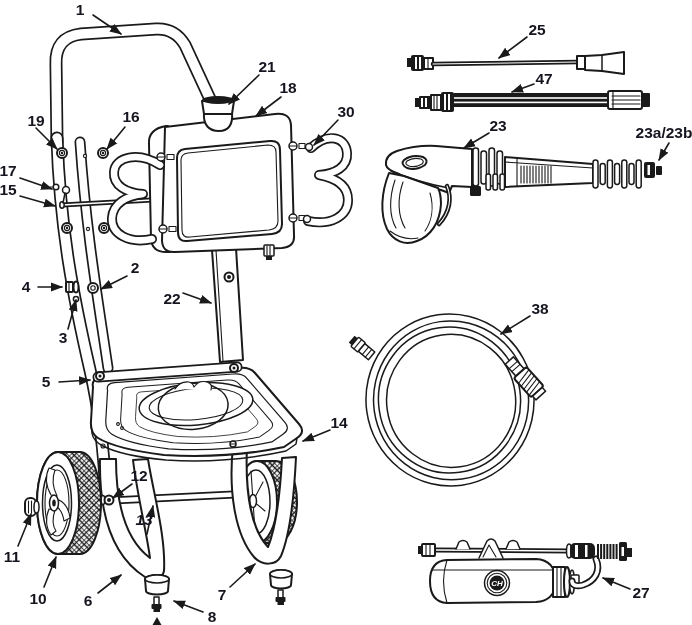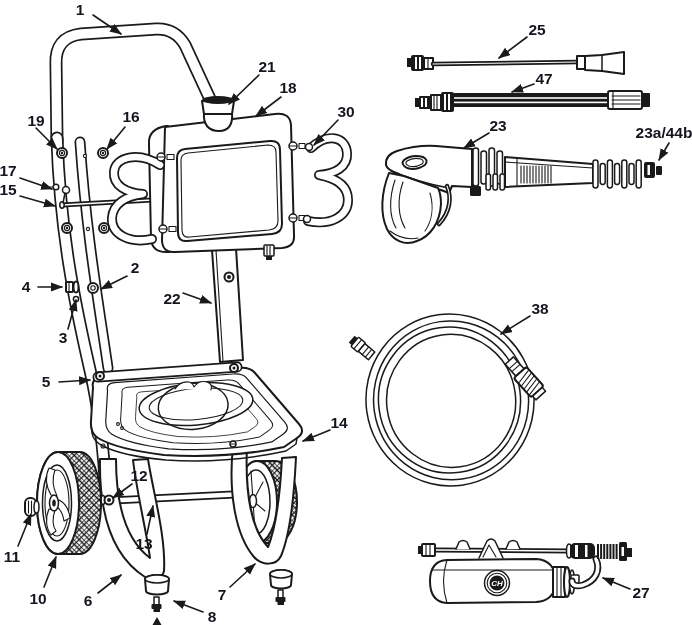--- a/index.html
+++ b/index.html
@@ -425,26 +425,26 @@
       <span class="callout" style="left: 131px; top: 117px;">16</span>
       <span class="callout" style="left: 8px; top: 171px;">17</span>
       <span class="callout" style="left: 8px; top: 190px;">15</span>
       <span class="callout" style="left: 135px; top: 268px;">2</span>
       <span class="callout" style="left: 26px; top: 287px;">4</span>
       <span class="callout" style="left: 63px; top: 338px;">3</span>
       <span class="callout" style="left: 172px; top: 285px; margin-top: 14px;">22</span>
       <span class="callout" style="left: 46px; top: 382px;">5</span>
       <span class="callout" style="left: 339px; top: 423px;">14</span>
       <span class="callout" style="left: 139px; top: 476px;">12</span>
-      <span class="callout" style="left: 144px; top: 544px;">13</span>
+      <span class="callout" style="left: 144px; top: 520px; font-style: italic;">13</span>
       <span class="callout" style="left: 12px; top: 557px;">11</span>
       <span class="callout" style="left: 38px; top: 599px;">10</span>
       <span class="callout" style="left: 88px; top: 601px;">6</span>
       <span class="callout" style="left: 222px; top: 595px;">7</span>
       <span class="callout" style="left: 212px; top: 617px;">8</span>
       <span class="callout" style="left: 537px; top: 30px;">25</span>
       <span class="callout" style="left: 544px; top: 79px;">47</span>
       <span class="callout" style="left: 498px; top: 126px;">23</span>
-      <span class="callout" style="left: 664px; top: 133px;">23a/44b</span>
+      <span class="callout" style="left: 664px; top: 133px;">23a/23b</span>
       <span class="callout" style="left: 540px; top: 309px;">38</span>
       <span class="callout" style="left: 641px; top: 593px;">27</span>
     </div>
 </div>
 
 </body></html>

